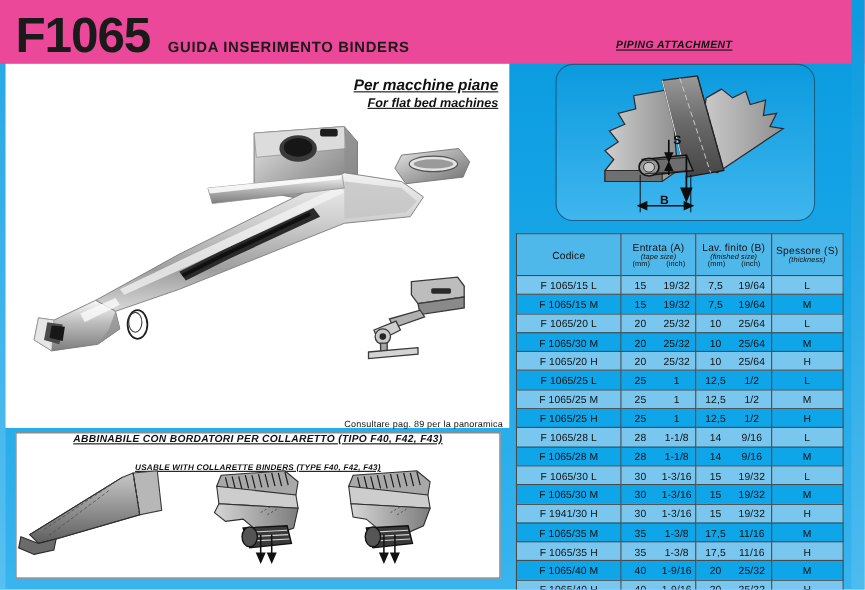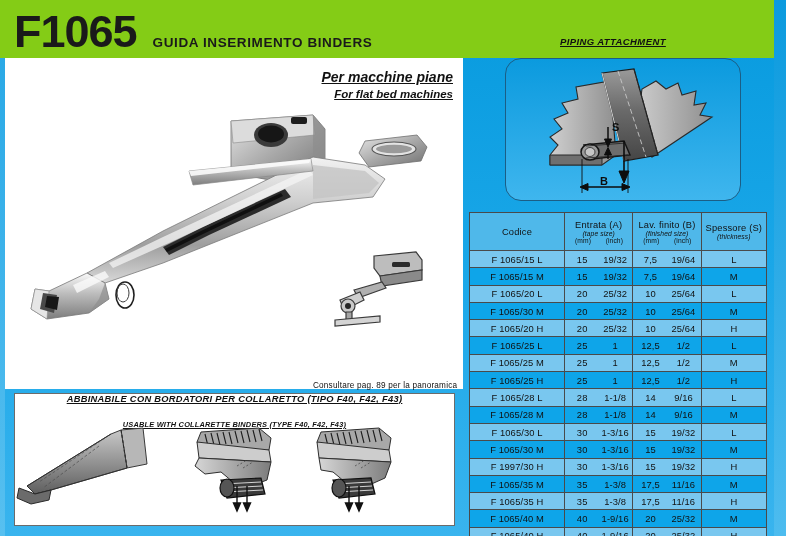--- a/index.html
+++ b/index.html
@@ -8,21 +8,21 @@
     font-family: "Liberation Sans", sans-serif;
     background: linear-gradient(to bottom, #079ade 0%, #1aa7e8 50%, #39b4ee 100%);
     overflow: hidden;
     position: relative;
   }
 
   
   .header {
     position: absolute;
     left: 0; top: 0; width: 786px; height: 58px;
-    background: #84cc16;
+    background: #ec4899;
     display: flex; align-items: flex-end;
   }
   .code-title {
     font-size: 45px; font-weight: bold; color: #1a1a1a;
     letter-spacing: -1px; line-height: 1;
     margin-left: 14px; margin-bottom: 4px;
   }
   .header-subtitle {
     font-size: 13.5px; font-weight: bold; color: #1a1a1a;
     letter-spacing: 0.6px; margin-left: 16px; margin-bottom: 8px;
@@ -494,21 +494,21 @@
           <td class="col-b dual"><span>15</span><span>19/32</span></td>
           <td class="col-s">L</td>
         </tr>
         <tr class="even">
           <td class="col-code">F 1065/30 M</td>
           <td class="col-a dual"><span>30</span><span>1-3/16</span></td>
           <td class="col-b dual"><span>15</span><span>19/32</span></td>
           <td class="col-s">M</td>
         </tr>
         <tr class="odd">
-          <td class="col-code">F 1997/30 H</td>
+          <td class="col-code">F 1941/30 H</td>
           <td class="col-a dual"><span>30</span><span>1-3/16</span></td>
           <td class="col-b dual"><span>15</span><span>19/32</span></td>
           <td class="col-s">H</td>
         </tr>
         <tr class="even">
           <td class="col-code">F 1065/35 M</td>
           <td class="col-a dual"><span>35</span><span>1-3/8</span></td>
           <td class="col-b dual"><span>17,5</span><span>11/16</span></td>
           <td class="col-s">M</td>
         </tr>

